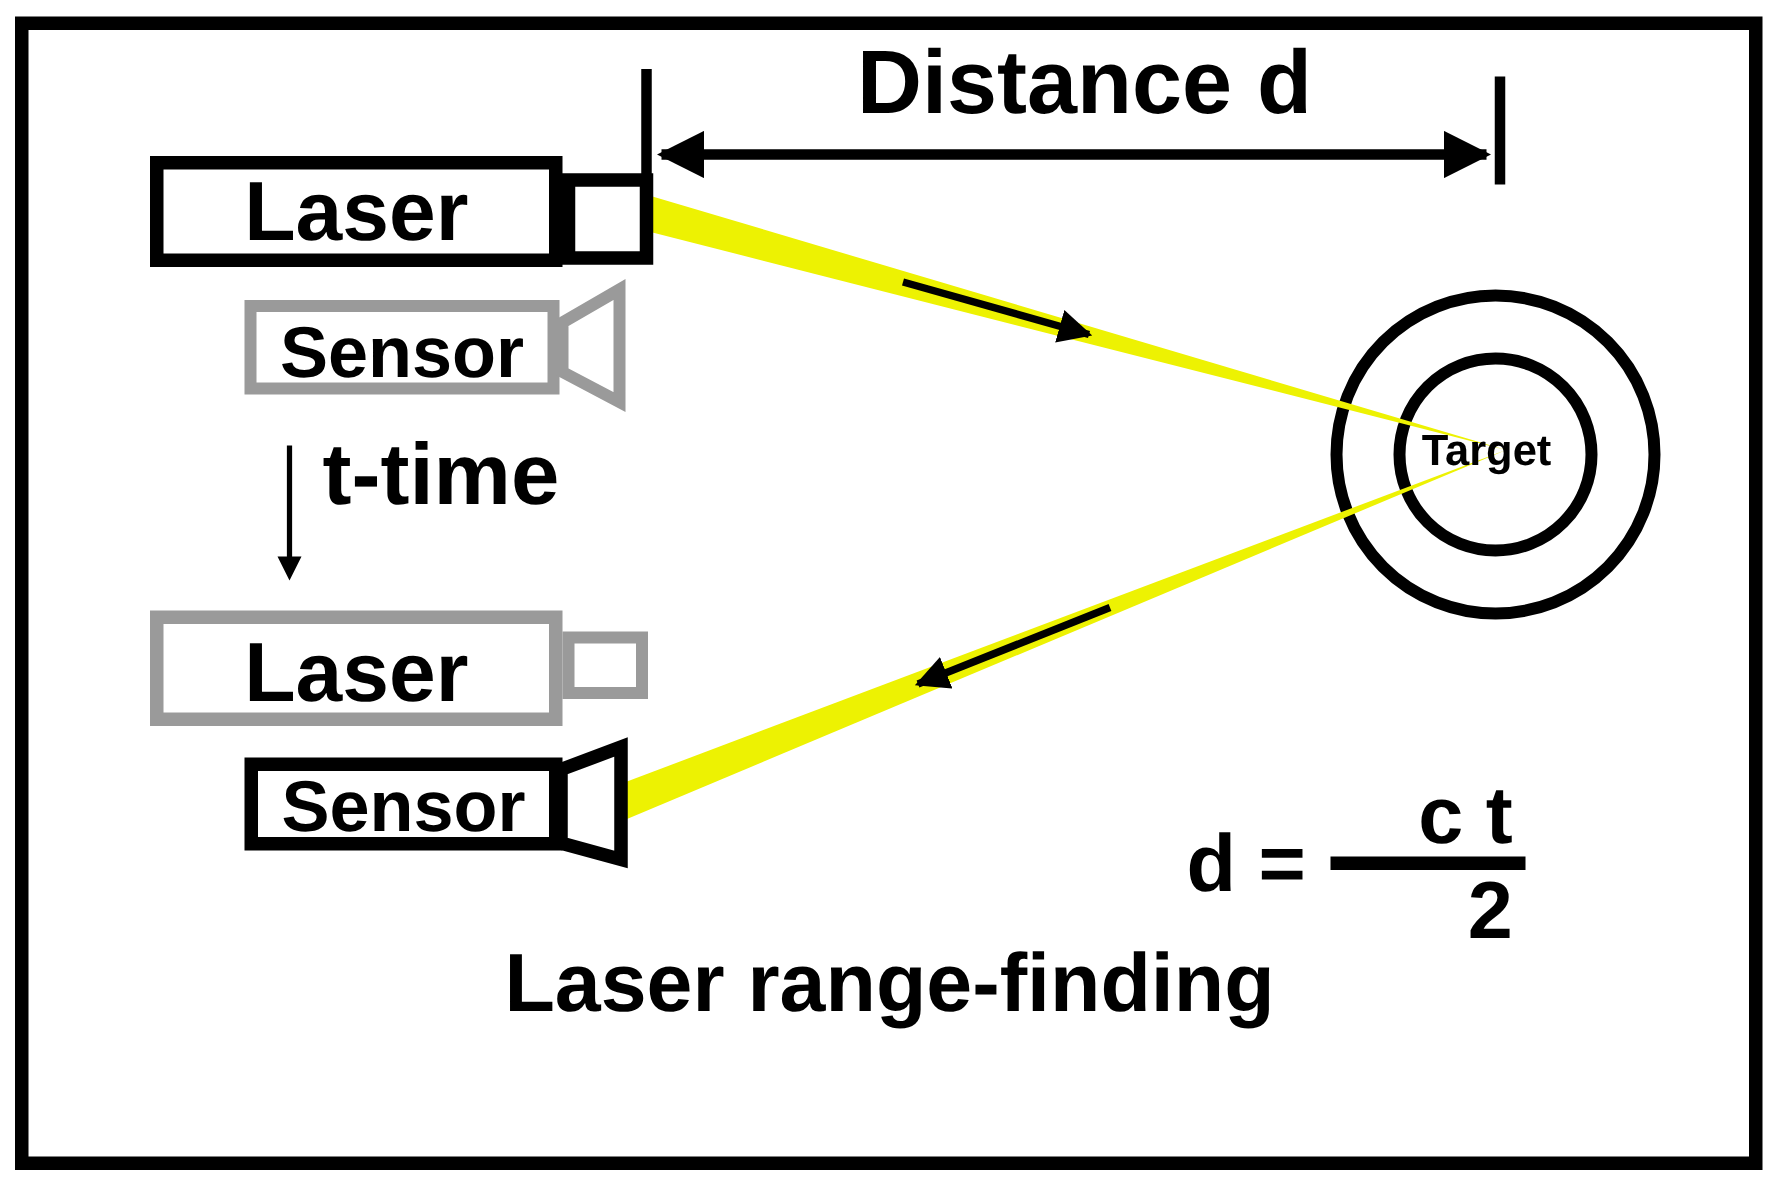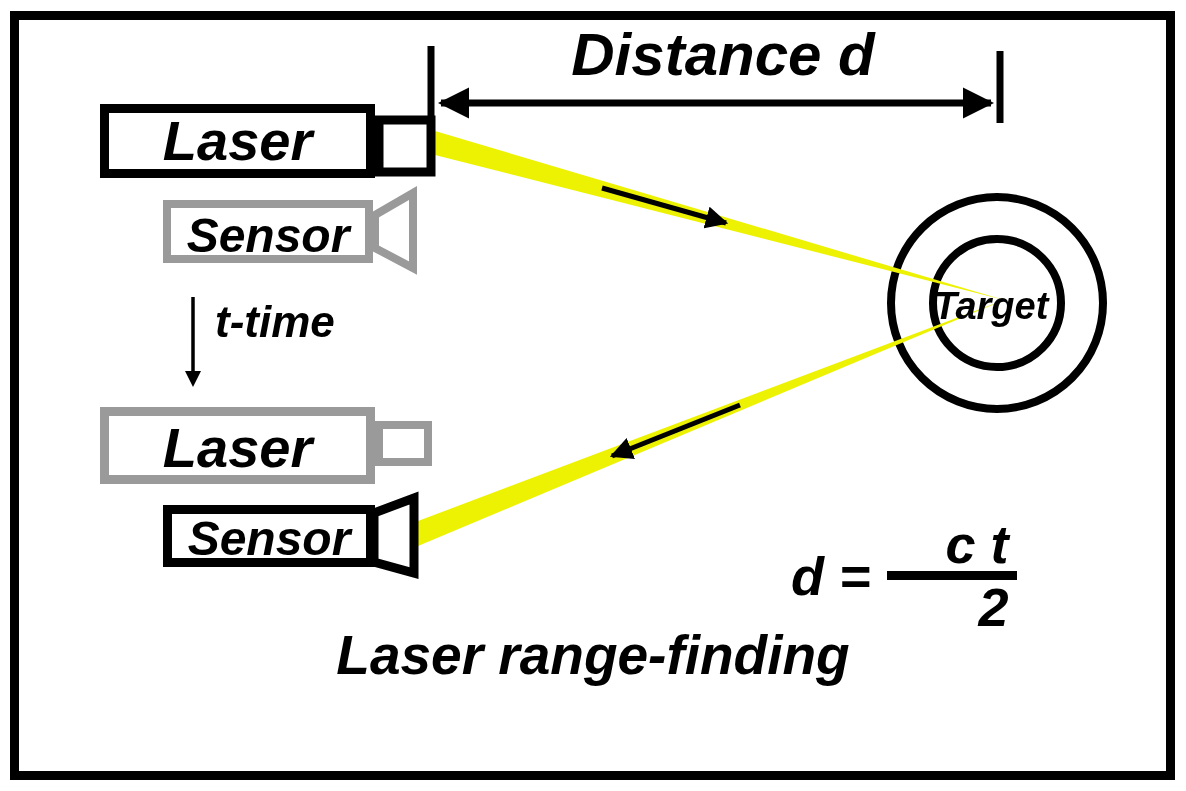--- a/index.html
+++ b/index.html
@@ -3,42 +3,41 @@
 <meta charset="utf-8">
 <style>
   html, body { margin: 0; padding: 0; background: #ffffff; }
   #stage {
     position: relative;
     width: 1186px;
     height: 791px;
     background: var(--bg-color, #ffffff);
     font-family: "Liberation Sans", sans-serif;
     overflow: hidden;
-    font-style: italic;
   }
   #shapes {
     position: absolute;
     left: 0; top: 0;
     width: 1186px; height: 791px;
   }
   .label {
     position: absolute;
     font-weight: bold;
     color: var(--ink-color, #000);
     line-height: 1;
     white-space: nowrap;
   }
   .centered { text-align: center; }
   .distance-label { left: 423px; top: 25px; width: 600px; font-size: 60px; }
   .laser-top-label    { left: 100px; top: 113px; width: 275px; font-size: 56px; }
   .sensor-top-label   { left: 163px; top: 212px; width: 210px; font-size: 48px; }
-  .t-time-label       { left: 215px; top: 300px; font-size: 44px; }
+  .t-time-label       { left: 215px; top: 288px; font-size: 58px; }
   .laser-bottom-label { left: 100px; top: 420px; width: 275px; font-size: 56px; }
   .sensor-bottom-label{ left: 163px; top: 515px; width: 212px; font-size: 48px; }
-  .target-label       { left: 897px; top: 287px; width: 188px; font-size: 38px; }
+  .target-label       { left: 897px; top: 287px; width: 188px; font-size: 29px; }
   .formula {
     position: absolute;
     left: 791px; top: 517px;
     display: flex;
     align-items: center;
     font-weight: bold;
     color: var(--ink-color, #000);
     font-size: 54px;
     line-height: 1;
     gap: 16px;

